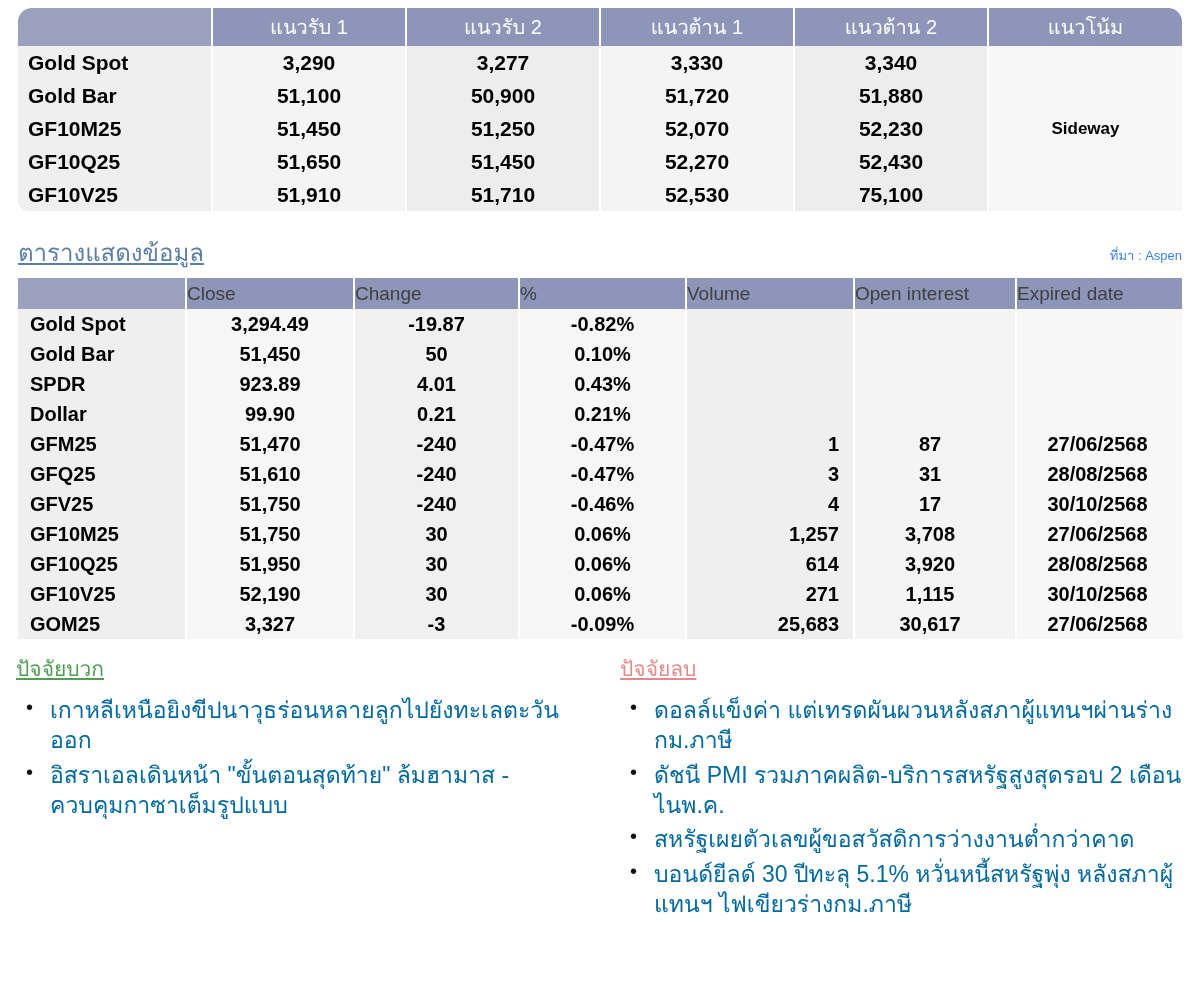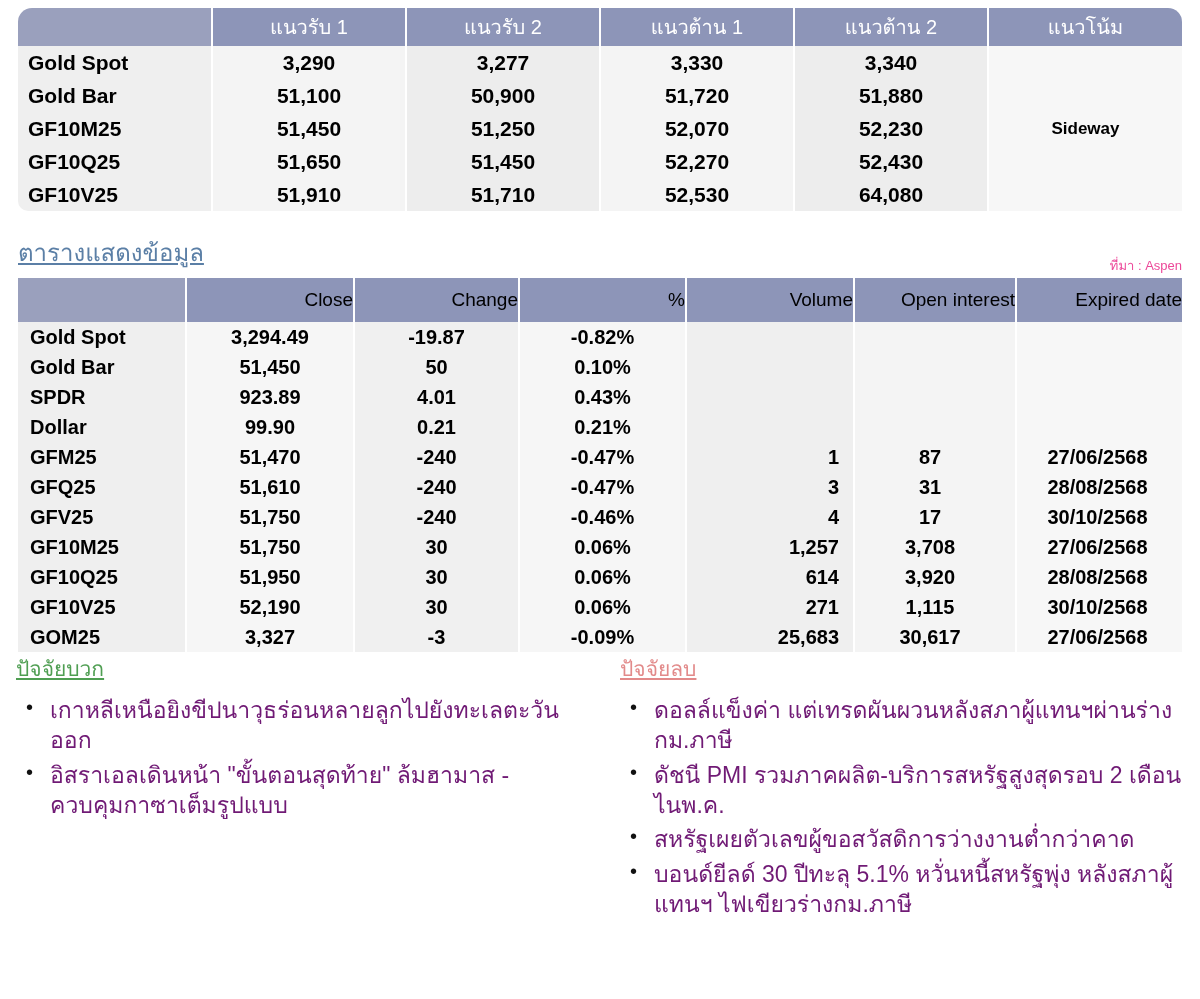--- a/index.html
+++ b/index.html
@@ -79,39 +79,39 @@
     position: absolute;
     left: 18px;
     top: 233px;
     font-size: 24px;
     color: #5b7fa6;
     text-decoration: underline;
   }
   .source-note {
     position: absolute;
     right: 18px;
-    top: 255px;
+    top: 245px;
     font-size: 13px;
-    color: #ec4899;
+    color: #3b82f6;
   }
 
   
   .data-wrap {
     position: absolute;
     left: 18px;
     top: 278px;
     width: 1164px;
   }
   .dt-head th {
     background: #8d95b8;
-    color: #000000;
+    color: #404040;
     font-size: 19px;
     font-weight: normal;
-    height: 44px;
-    text-align: right;
+    height: 31px;
+    text-align: left;
     vertical-align: middle;
     border-right: 2px solid #ffffff;
   }
   .dt-head th.dt-blank { background: #9aa0bd; }
   .dt-head th:last-child { border-right: none; }
 
   .dt-body td {
     height: 30px;
     font-size: 20px;
     font-weight: bold;
@@ -157,21 +157,21 @@
 
   ul.f-list {
     margin: 0;
     padding-left: 34px;
     list-style: none;
   }
   ul.f-list li {
     position: relative;
     font-size: 23px;
     line-height: 1.32;
-    color: #701a75;
+    color: #0369a1;
     margin-bottom: 4px;
   }
   ul.f-list li::before {
     content: "\2022";
     position: absolute;
     left: -24px;
     top: -1px;
     font-size: 20px;
     color: #111;
   }
@@ -227,21 +227,21 @@
           <td class="">51,650</td>
           <td class="alt">51,450</td>
           <td class="">52,270</td>
           <td class="alt">52,430</td>
         </tr>
         <tr>
           <td class="lv-name">GF10V25</td>
           <td class="">51,910</td>
           <td class="alt">51,710</td>
           <td class="">52,530</td>
-          <td class="alt">64,080</td>
+          <td class="alt">75,100</td>
         </tr>
       </tbody>
   </table>
 </div>
 
 <div class="sec-title">ตารางแสดงข้อมูล</div>
 <div class="source-note">ที่มา : Aspen</div>
 
 <div class="data-wrap">
   <table class="grid">

